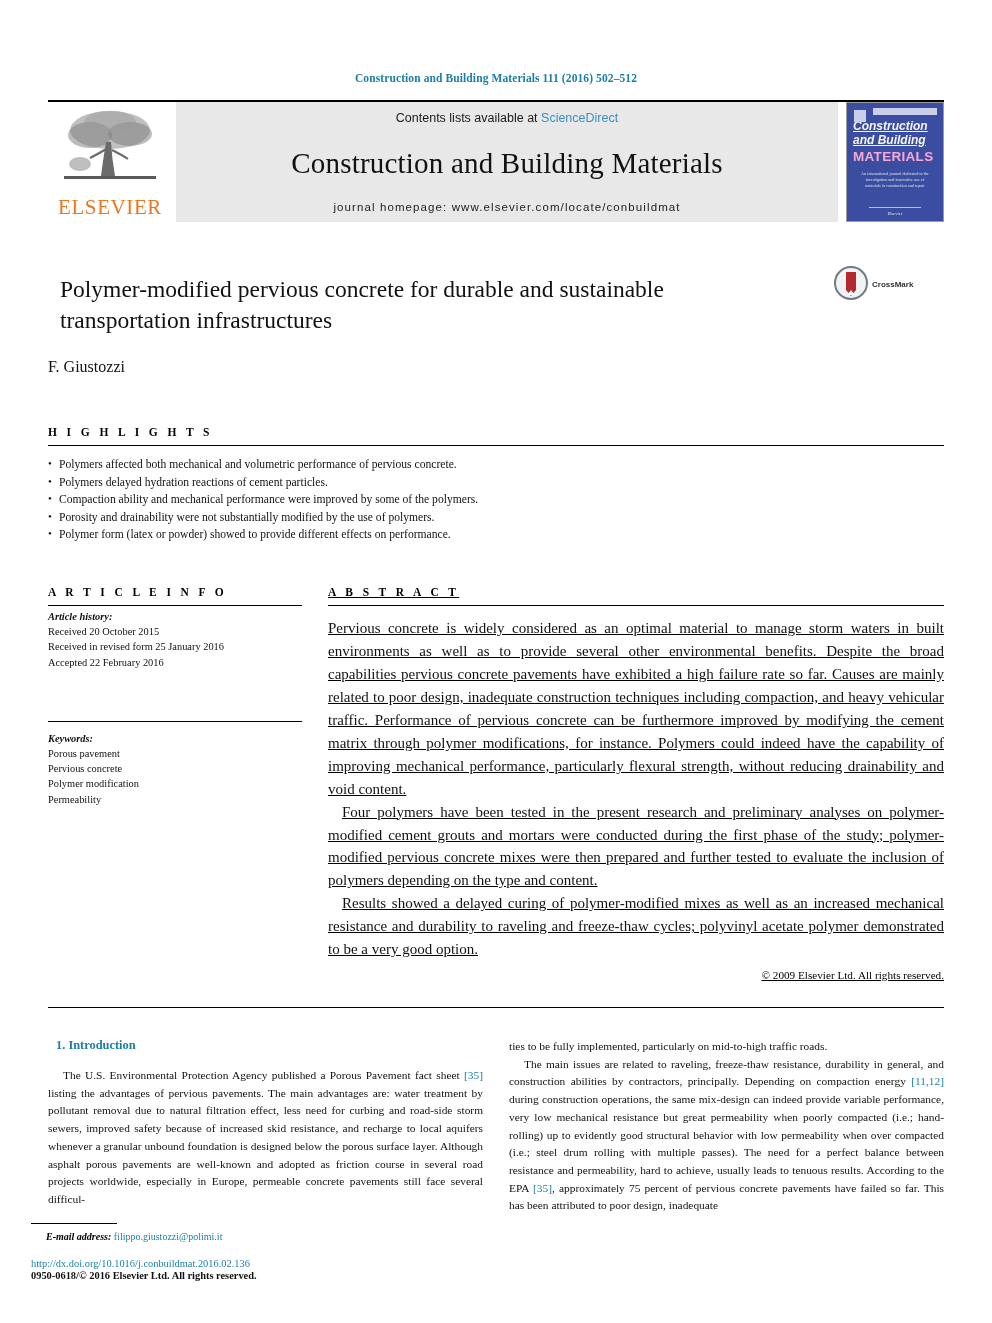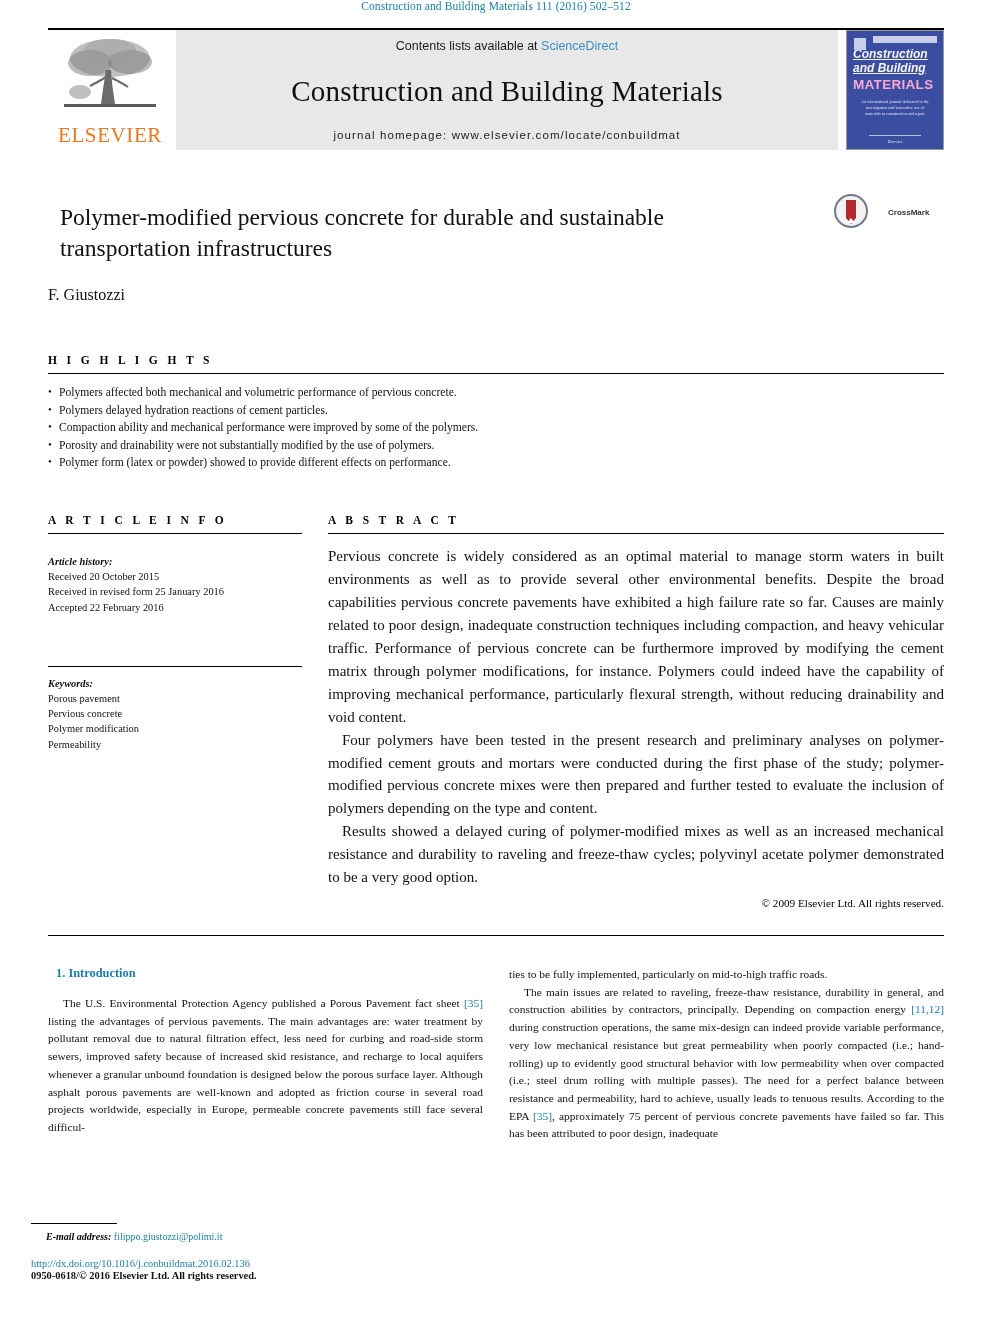--- a/index.html
+++ b/index.html
@@ -14,21 +14,22 @@
     position: relative;
     overflow: hidden;
   }
   .page { width: 992px; height: 1323px; position: relative; padding: 0 48px; }
 
   
   .runhead {
     text-align: center;
     color: #1a7fa8;
     font-size: 11.5px;
-    font-weight: normal;
+    font-weight: bold;
+    padding-top: 72px;
     letter-spacing: .1px;
   }
 
   
   .masthead {
     margin-top: 16px;
     border-top: 2.2px solid #000;
     display: flex;
     align-items: stretch;
     height: 122px;
@@ -129,21 +130,21 @@
   }
   .affil {
     font-size: 9.4px;
     font-style: italic;
     font-weight: bold;
     margin-top: 9px;
     color: #111;
   }
   .crossmark {
     flex: 0 0 110px;
-    display: flex; align-items: flex-start; gap: 20px;
+    display: flex; align-items: flex-start; gap: 4px;
     padding-top: 4px;
   }
   .cm-label { font-family: "Liberation Sans", sans-serif; font-size: 8px; font-weight:bold; color:#333; padding-top:14px;}
 
   
   .sec-label {
     font-family: "Liberation Serif", serif;
     font-weight: bold;
     font-size: 11.5px;
     letter-spacing: 3.4px;
@@ -164,21 +165,21 @@
     font-size: 11px;
   }
 
   
   .info-abstract {
     margin-top: 42px;
     display: flex;
     gap: 26px;
   }
   .col-info { flex: 0 0 254px; }
-  .col-abs { flex: 1 1 auto; }
+  .col-abs { flex: 1 1 auto; text-decoration: underline; }
   .info-hist, .info-kw { font-size: 10.4px; line-height: 1.46; color:#111; }
   .italic-bold { font-style: italic; font-weight: bold; }
   .kw-gap { height: 44px; }
   .abs-body {
     font-size: 15px;
     line-height: 1.53;
     text-align: justify;
     color: #111;
     margin-top: 11px;
   }
@@ -293,21 +294,21 @@
       <li>Porosity and drainability were not substantially modified by the use of polymers.</li>
       <li>Polymer form (latex or powder) showed to provide different effects on performance.</li>
     </ul>
   </div>
 
   <div class="info-abstract">
 
     <div class="col-info">
       <div class="sec-label">A R T I C L E   I N F O</div>
       <div class="hr-thin"></div>
-      <div class="info-hist" style="margin-top:20px;">
+      <div class="info-hist" style="margin-top:3px;">
         <div class="italic-bold">Article history:</div>
         <div>Received 20 October 2015</div>
         <div>Received in revised form 25 January 2016</div>
         <div>Accepted 22 February 2016</div>
       </div>
       <div class="kw-gap"></div>
       <div class="hr-thin"></div>
       <div class="info-kw" style="margin-top:9px;">
         <div class="italic-bold">Keywords:</div>
         <div>Porous pavement</div>

